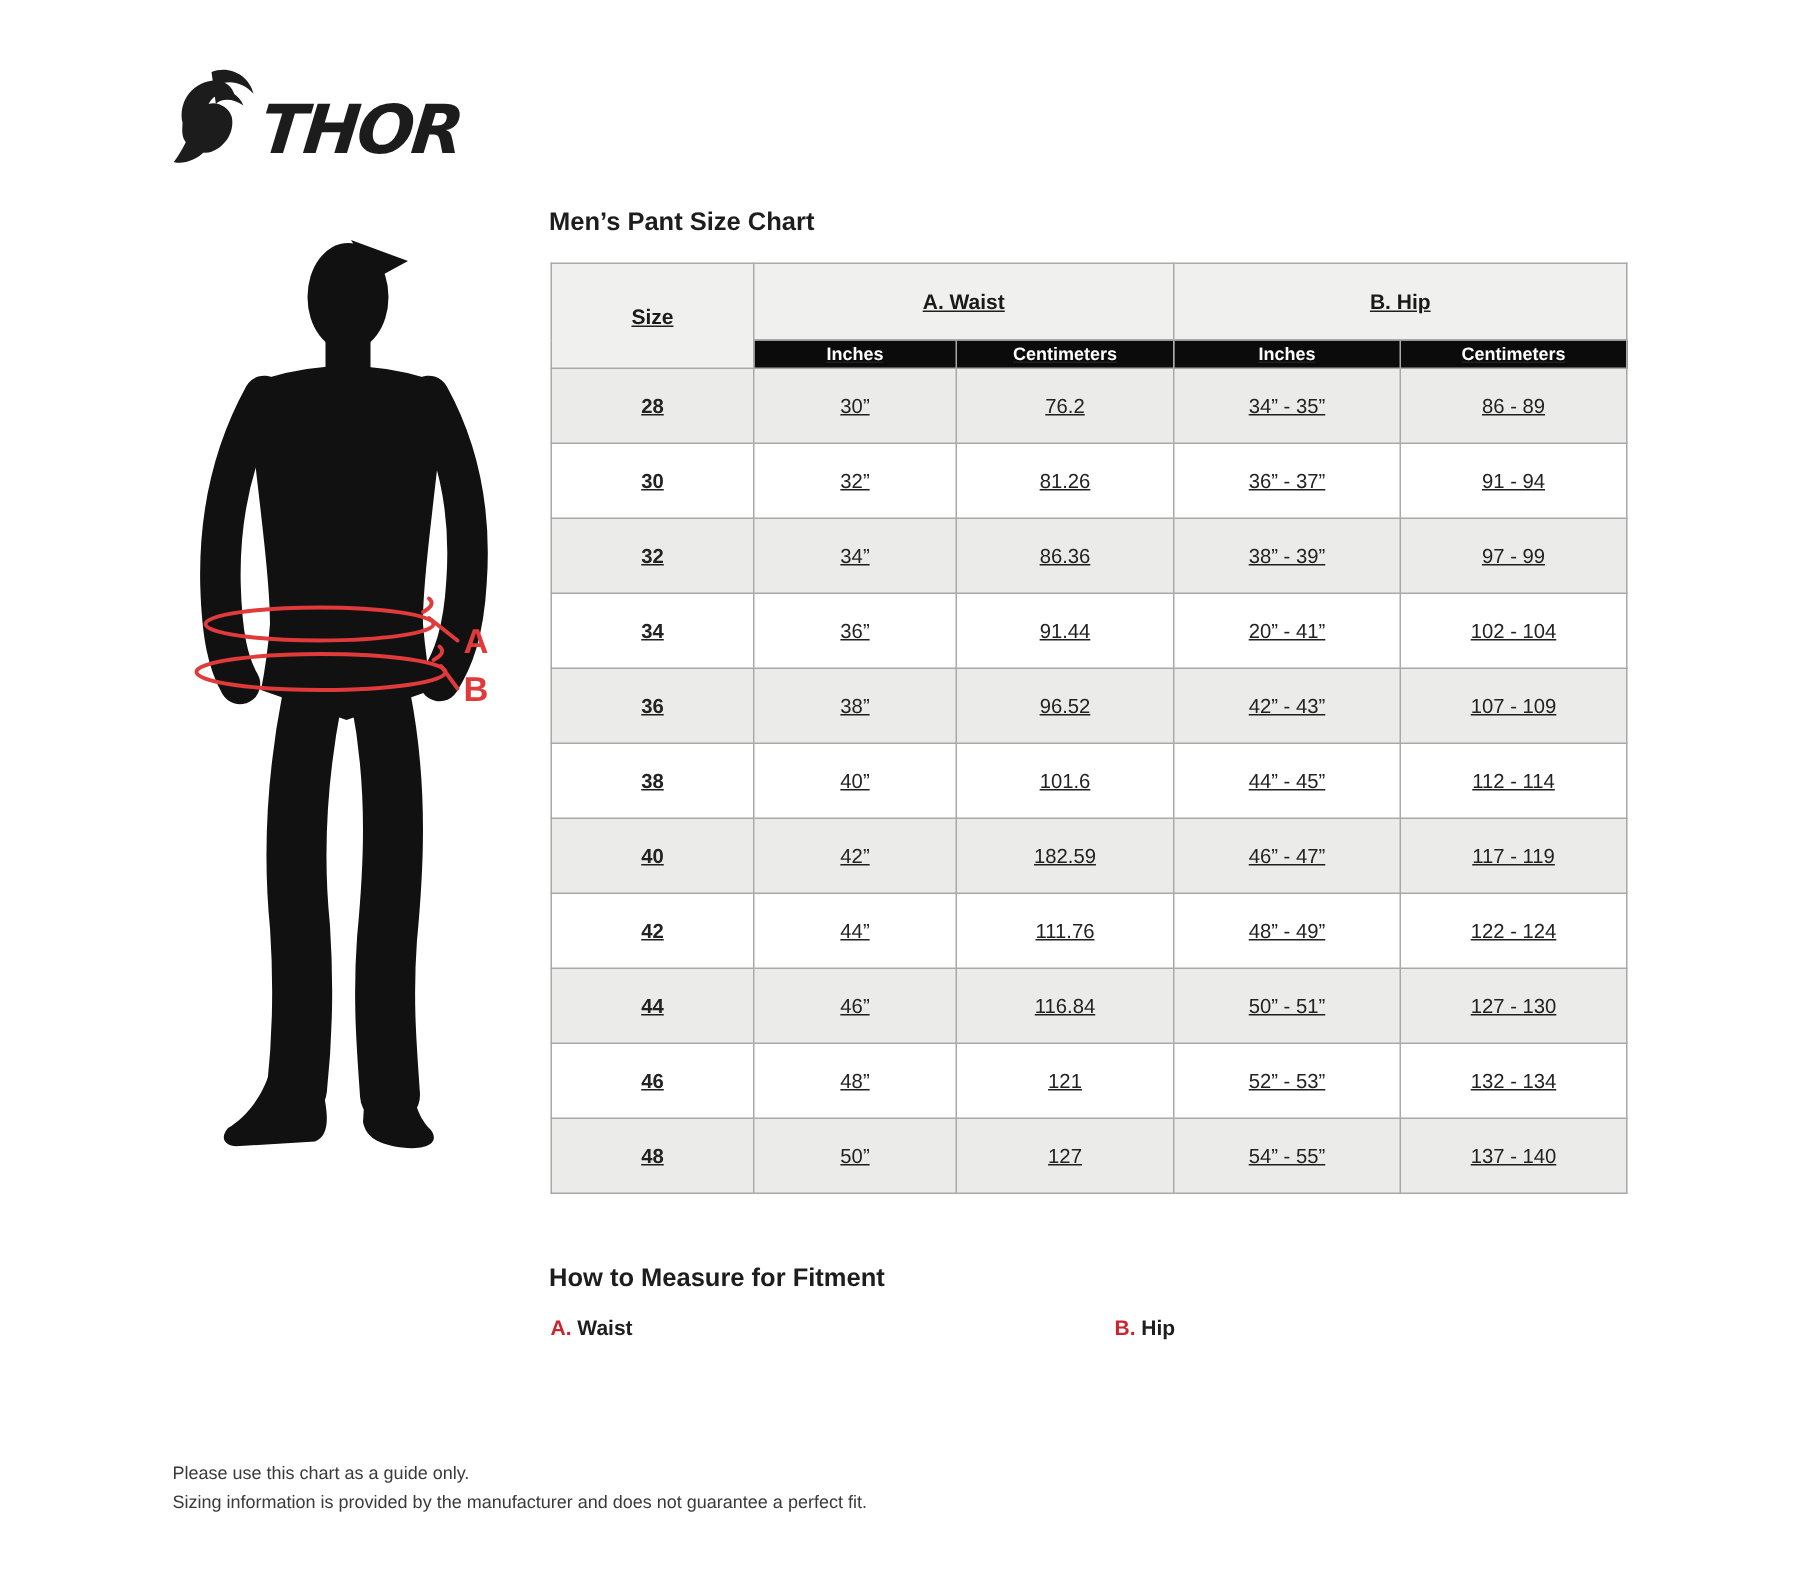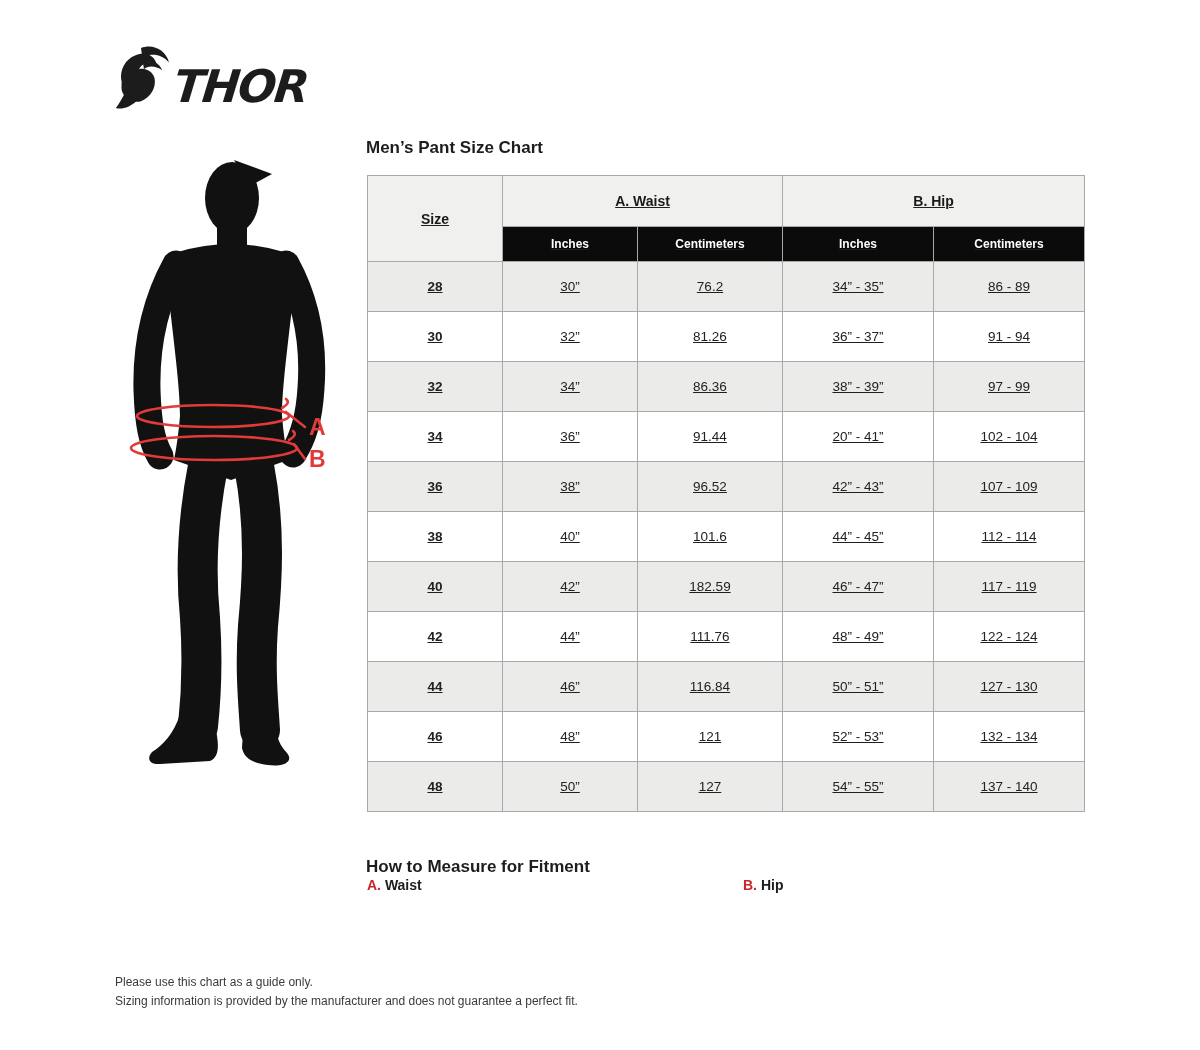--- a/index.html
+++ b/index.html
@@ -19,27 +19,27 @@
 
   
   .chart-title { position:absolute; left:366px; top:138px; font-size:17px; font-weight:bold; color:#1d1d1d; }
 
   
   .table-wrap { position:absolute; left:367px; top:175px;text-decoration:underline; }
   table { border-collapse:collapse; width:717px; table-layout:fixed; }
   th, td { border:1px solid #a9a9a9; text-align:center; vertical-align:middle; }
   tr.h1 th { height:51px; background:#f0f0ee; font-size:14px; font-weight:bold; color:#1a1a1a; }
   th.size-head { background:#f0f0ee; font-size:14px; font-weight:bold; color:#1a1a1a; }
-  tr.h2 th { height:35px; background:#0b0b0b; color:#ffffff; font-size:12px; font-weight:bold; }
+  tr.h2 th { height:19px; background:#0b0b0b; color:#ffffff; font-size:12px; font-weight:bold; }
   tbody td { height:50px; font-size:13.5px; color:#222222; background:#ffffff; }
   tbody tr.alt td { background:#ebebe9; }
   tbody td.size { font-weight:bold; }
 
   
-  .howto-title { position:absolute; left:366px; top:842px; font-size:17px; font-weight:bold; color:#1d1d1d;margin-top:15px; }
+  .howto-title { position:absolute; left:366px; top:842px; font-size:17px; font-weight:bold; color:#1d1d1d; }
   .measure-block { position:absolute; top:877px; }
   .measure-block.waist { left:367px; width:352px; }
   .measure-block.hip   { left:743px; width:352px; }
   .measure-head { font-size:14px; font-weight:bold; color:#1d1d1d; margin-bottom:5px; }
   .measure-head .prefix { color:#c9252c; }
   .measure-text { font-size:12.5px; color:#3a3a3a; line-height:1.55; }
 
   
   .footer { position:absolute; left:115px; top:973px; font-size:12px; color:#3a3a3a; line-height:1.6; }
 </style>

